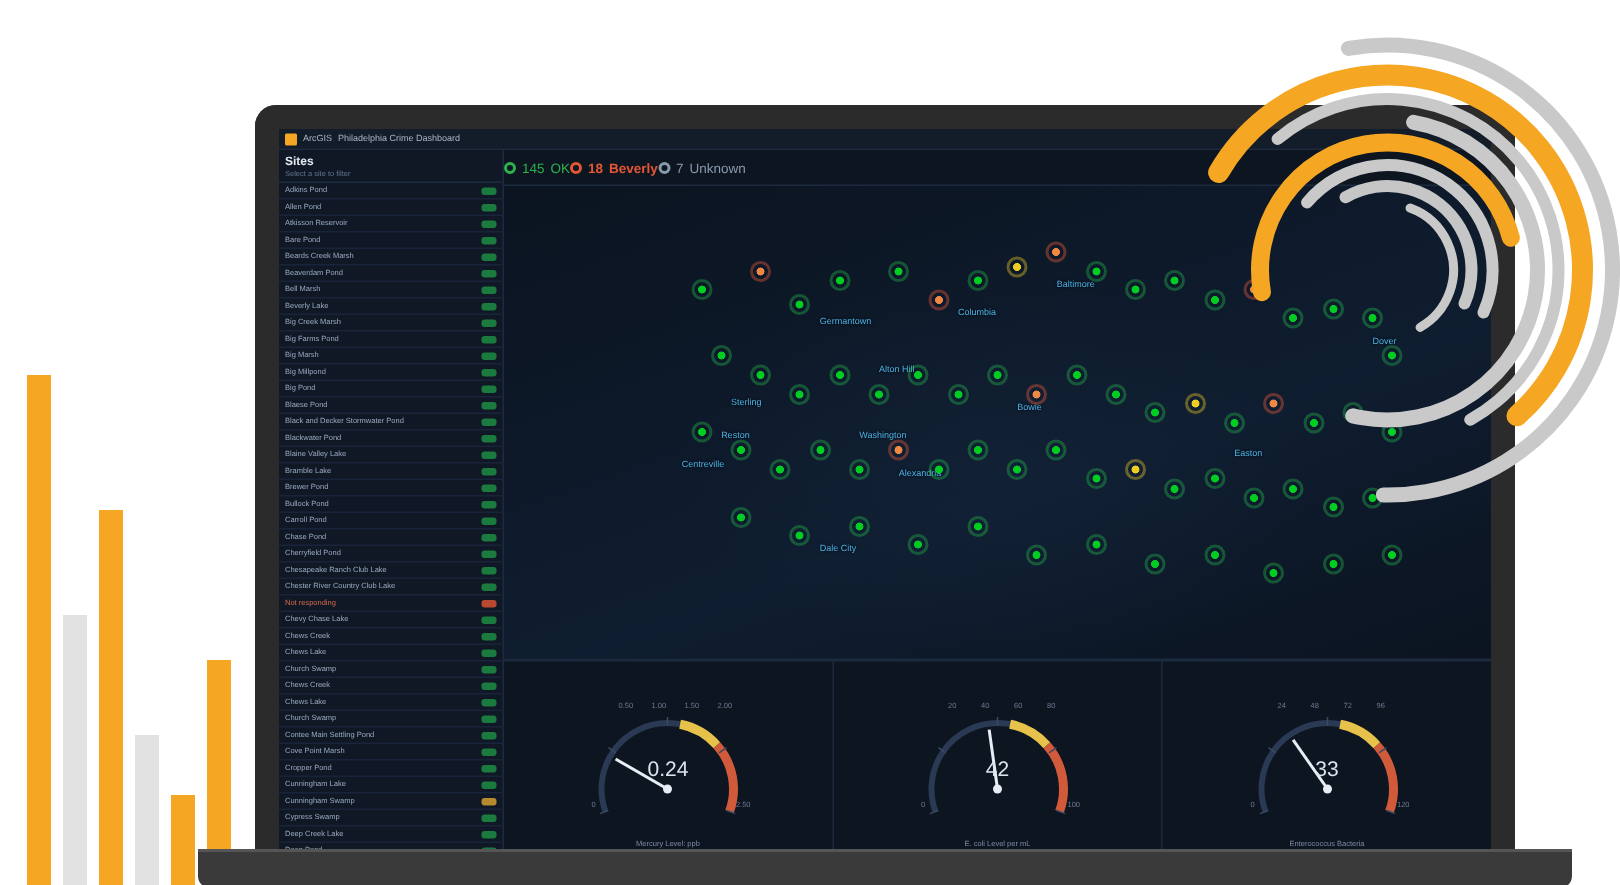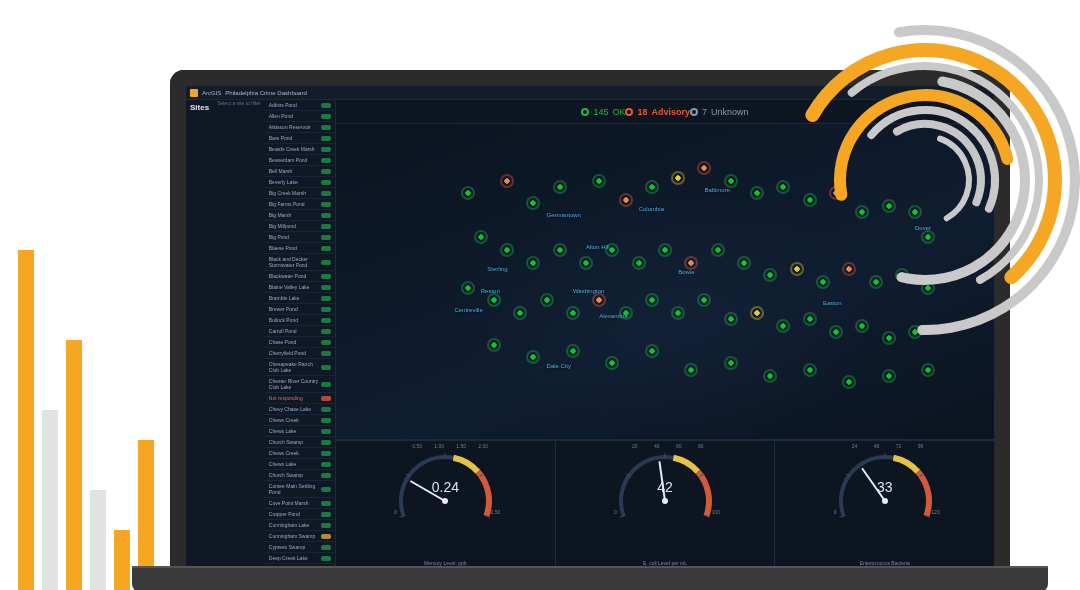--- a/index.html
+++ b/index.html
@@ -98,20 +98,21 @@
     flex:1;
     display:flex;
     overflow:hidden;
   }
   .sidebar {
     width: 150px;
     background:#101826;
     border-right:1px solid #1c2a3f;
     overflow:hidden;
     display:flex;
+    flex-direction:column;
   }
   .sidebar h2{
     font-size:8px;
     padding:3px 4px 1px 4px;
     color:#e3e8ef;
     font-weight:600;
   }
   .sidebar .sub{
     font-size:5px;color:#5f728c;padding:0 4px 2px 4px;
     border-bottom:1px solid #1c2a3f;
@@ -139,21 +140,21 @@
   .content{
     flex:1;
     display:flex;
     flex-direction:column;
     overflow:hidden;
   }
   .status-row{
     height:24px;
     display:flex;
     align-items:center;
-    justify-content:center;
+    justify-content:flex-start;
     border-bottom:1px solid #1c2a3f;
   }
   .status{
     display:flex;align-items:center;gap:4px;
     font-size:9px;font-weight:500;
   }
   .dot{width:8px;height:8px;border-radius:50%;display:inline-block;}
   .dot.ok{background:#0d1521;border:2px solid #2bb24c;}
   .dot.adv{background:#0d1521;border:2px solid #e45735;}
   .dot.unk{background:#0d1521;border:2px solid #8899aa;}
@@ -202,21 +203,21 @@
     height:130px;
     display:flex;
     border-top:1px solid #1c2a3f;
   }
   .gauge-cell{
     flex:1;
     border-right:1px solid #1c2a3f;
     display:flex;
     flex-direction:column;
     align-items:center;
-    justify-content:flex-start;
+    justify-content:center;
     position:relative;
     gap:4px;
   }
   .gauge-cell:last-child{border-right:none;}
   .gauge-cell .title{
     position:absolute;bottom:4px;
     font-size:5px;color:#7c8aa0;
   }
   .gauge{position:relative;width:130px;height:80px;}
   .gauge svg{width:100%;height:100%;}
@@ -441,21 +442,21 @@
 
           <div class="status-row">
             <div class="status ok">
               <span class="dot ok"></span>
               <span>145</span>
               <span>OK</span>
             </div>
             <div class="status adv">
               <span class="dot adv"></span>
               <span>18</span>
-              <span>Advisory</span>
+              <span>Beverly</span>
             </div>
             <div class="status unk">
               <span class="dot unk"></span>
               <span>7</span>
               <span>Unknown</span>
             </div>
           </div>
 
           <div class="map" id="map">
             <div class="land"></div>

